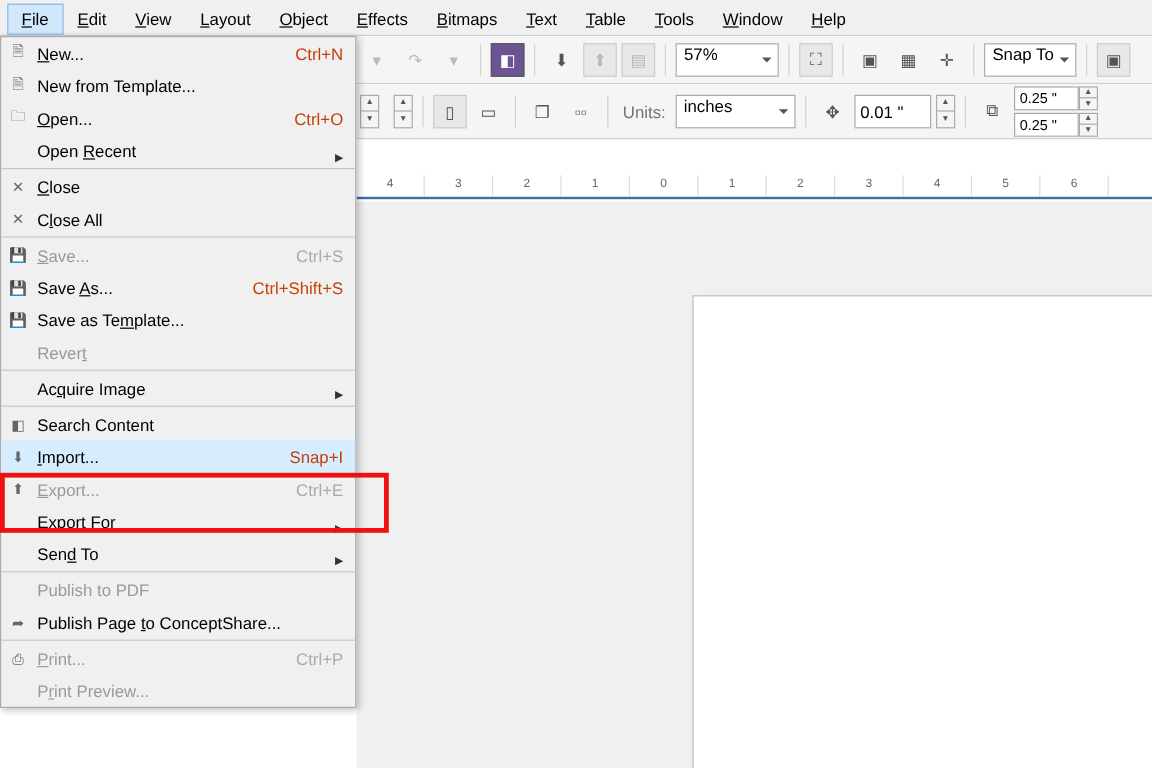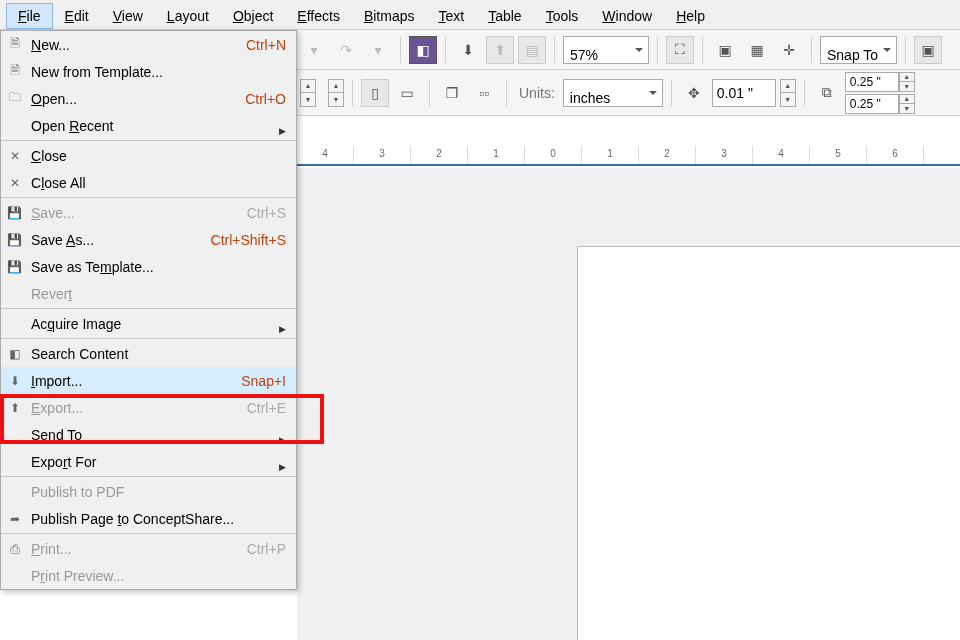--- a/index.html
+++ b/index.html
@@ -12,21 +12,21 @@
   .mn-ul { text-decoration: underline; }
 
   
   .toolbar-row { display: flex; align-items: center; height: 40px; background: #f5f5f5; border-bottom: 1px solid #d0d0d0; padding-left: 300px; gap: 4px; }
   .toolbar-row.row2 { height: 46px; }
   .tb-btn { width: 28px; height: 28px; display: flex; align-items: center; justify-content: center; border: 1px solid transparent; color: #555; }
   .tb-btn.disabled { color: #bbb; }
   .tb-btn.bordered { border: 1px solid #ccc; background: #e8e8e8; }
   .tb-btn.purple { background: #6b5394; color: #fff; border: 1px solid #555; }
   .tb-sep { width: 1px; height: 26px; background: #d0d0d0; margin: 0 4px; }
-  .tb-select { height: 28px; border: 1px solid #aaa; background: #fff; padding: 0 18px 0 6px; position: relative; display: flex; align-items: flex-end; min-width: 60px; }
+  .tb-select { height: 28px; border: 1px solid #aaa; background: #fff; padding: 0 18px 0 6px; position: relative; display: flex; align-items: flex-start; min-width: 60px; }
   .tb-select::after { content: ''; position: absolute; right: 5px; top: 11px; border: 4px solid transparent; border-top-color: #555; }
   .tb-spin { display: flex; flex-direction: column; width: 16px; height: 28px; border: 1px solid #aaa; }
   .tb-spin div { flex: 1; display: flex; align-items: center; justify-content: center; font-size: 7px; color: #555; border-bottom: 1px solid #aaa; }
   .tb-spin div:last-child { border-bottom: none; }
   .tb-input { height: 28px; border: 1px solid #aaa; background: #fff; padding: 0 4px; min-width: 54px; display: flex; align-items: center; }
   .tb-label { color: #737373; padding: 0 4px; }
   .stack2 { display: flex; flex-direction: column; gap: 2px; }
   .stack2 .tb-input { height: 20px; font-size: 12px; }
   .stack2 .tb-spin { height: 20px; }
 
@@ -229,25 +229,25 @@
       <span class="dd-icon">⬇</span>
       <span><span class="mn-ul">I</span>mport...</span>
       <span class="shortcut">Snap+I</span>
     </div>
     <div class="dd-item disabled">
       <span class="dd-icon">⬆</span>
       <span><span class="mn-ul">E</span>xport...</span>
       <span class="shortcut">Ctrl+E</span>
     </div>
     <div class="dd-item">
+      <span>Expo<span class="mn-ul">r</span>t For</span>
+      <span class="sub"></span>
+    </div>
+    <div class="dd-item">
       <span>Sen<span class="mn-ul">d</span> To</span>
-      <span class="sub"></span>
-    </div>
-    <div class="dd-item">
-      <span>Expo<span class="mn-ul">r</span>t For</span>
       <span class="sub"></span>
     </div>
     <div class="dd-sep"></div>
     <div class="dd-item disabled">
       <span>Publish to PDF</span>
     </div>
     <div class="dd-item">
       <span class="dd-icon">➦</span>
       <span>Publish Page <span class="mn-ul">t</span>o ConceptShare...</span>
     </div>

